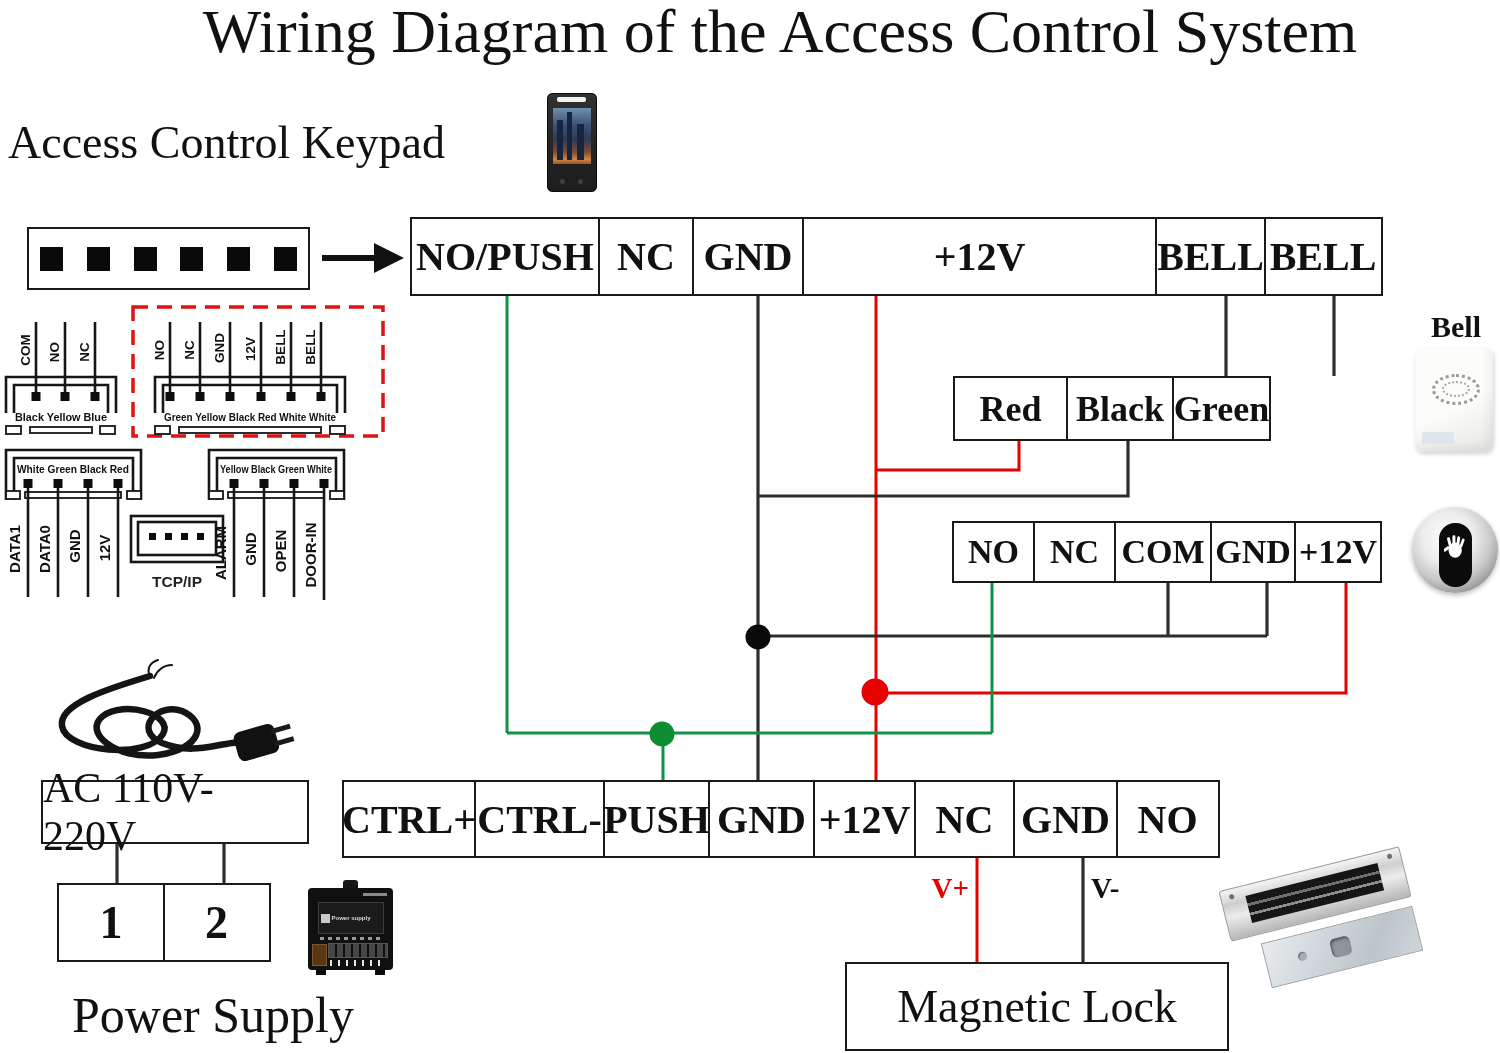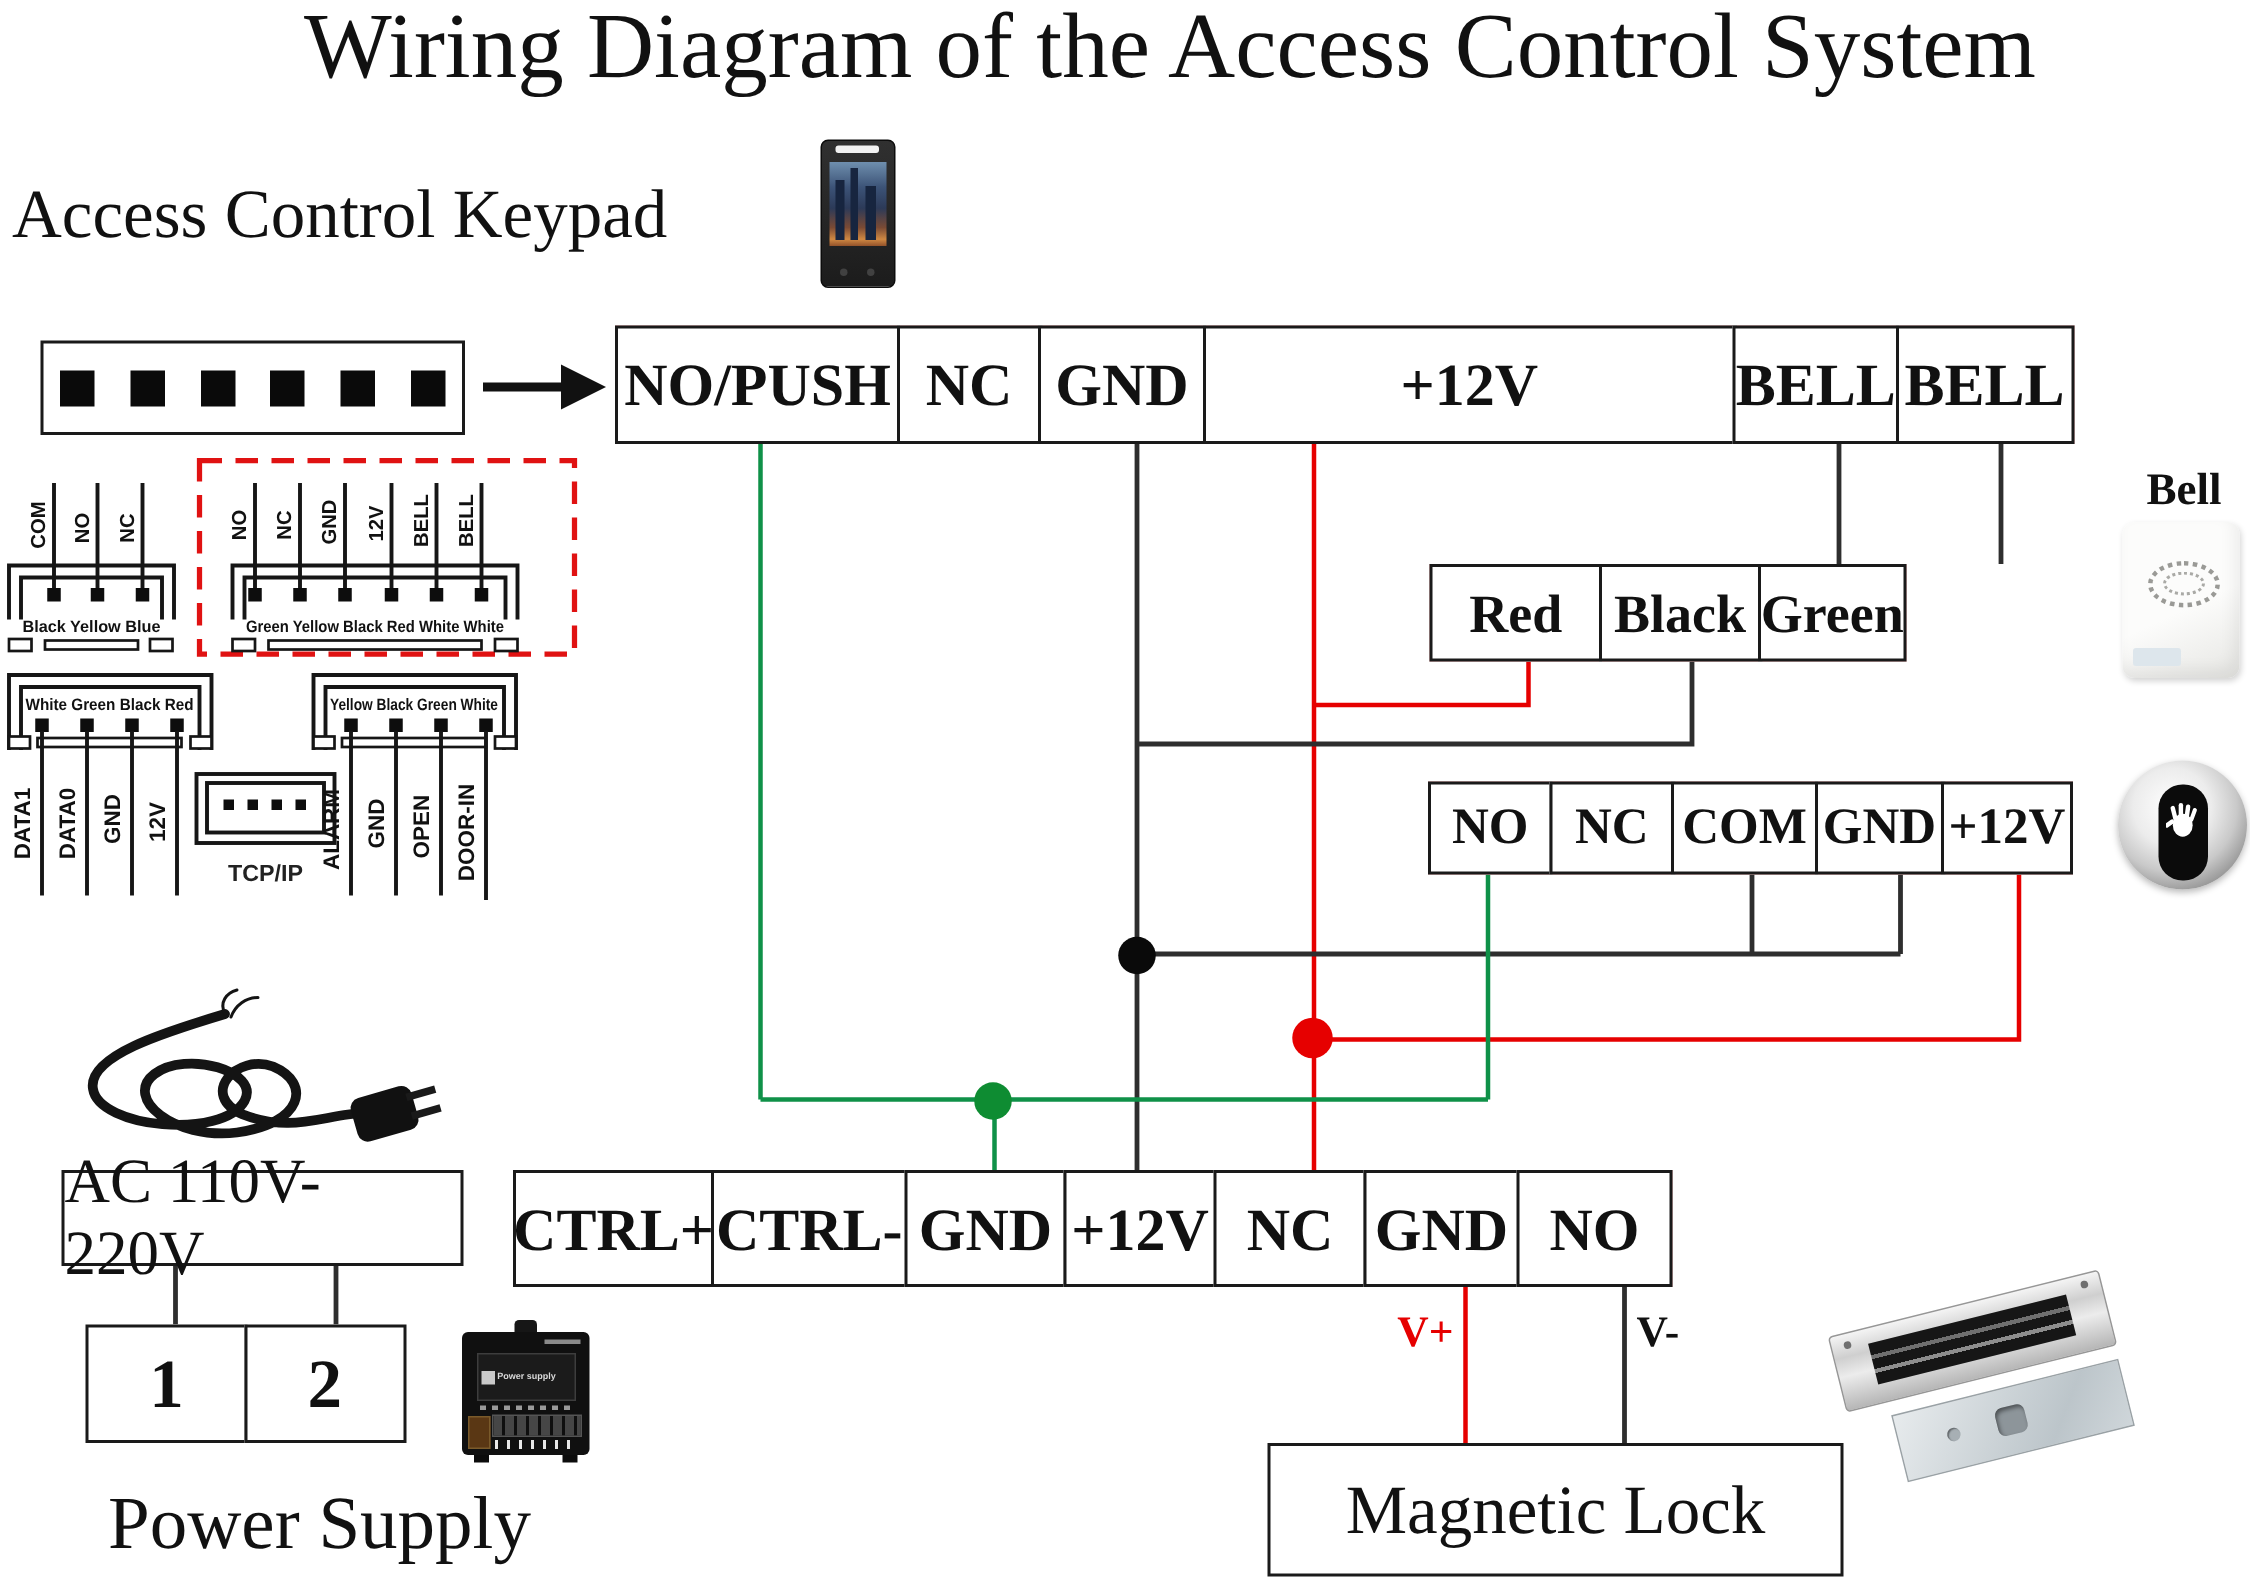--- a/index.html
+++ b/index.html
@@ -10,21 +10,21 @@
   
   .abs{position:absolute;}
   #title{left:70px;top:-4px;width:1420px;text-align:center;font-size:62px;font-weight:500;letter-spacing:0;}
   #keypad-label{left:8px;top:116px;font-size:46px;font-weight:500;}
   #power-label{left:72px;top:986px;font-size:50px;font-weight:500;}
   #bell-label{left:1418px;top:310px;width:76px;text-align:center;font-size:30px;font-weight:700;}
   #vplus{left:903px;top:872px;width:66px;text-align:right;font-size:29px;font-weight:600;color:var(--wire-red,#cc1111);}
   #vminus{left:1091px;top:872px;font-size:29px;font-weight:600;}
 
   
-  .strip{position:absolute;display:flex;background:#b91c1c;}
+  .strip{position:absolute;display:flex;background:#000000;}
   .tcell{box-sizing:border-box;height:100%;border:2.5px solid #1a1a1a;background:#fff;
          display:flex;align-items:center;justify-content:center;font-weight:600;white-space:nowrap;}
   .tcell + .tcell{margin-left:-2.5px;}
   #keypad-strip{left:410px;top:217px;height:79px;font-size:40px;}
   #bell-strip{left:953px;top:376px;height:65px;font-size:36px;}
   #exit-strip{left:952px;top:521px;height:62px;font-size:34px;}
   #main-strip{left:342px;top:780px;height:78px;font-size:40px;}
 
   
   .box{position:absolute;border:2.5px solid #1a1a1a;background:#fff;
@@ -298,20 +298,21 @@
     <div class="tcell" style="width:83px">NO</div>
     <div class="tcell" style="width:84px">NC</div>
     <div class="tcell" style="width:98px">COM</div>
     <div class="tcell" style="width:87px">GND</div>
     <div class="tcell" style="width:88px">+12V</div>
   </div>
 
   <div class="strip" id="main-strip">
     <div class="tcell" style="width:134px">CTRL+</div>
     <div class="tcell" style="width:132px">CTRL-</div>
+    <div class="tcell" style="width:107px">PUSH</div>
     <div class="tcell" style="width:108px">GND</div>
     <div class="tcell" style="width:103px">+12V</div>
     <div class="tcell" style="width:102px">NC</div>
     <div class="tcell" style="width:105px">GND</div>
     <div class="tcell" style="width:104px">NO</div>
   </div>
 
   <div class="box" id="ac-box">AC 110V-220V</div>
   <div class="strip" id="ac-cells">
     <div class="tcell" style="width:108px">1</div>

